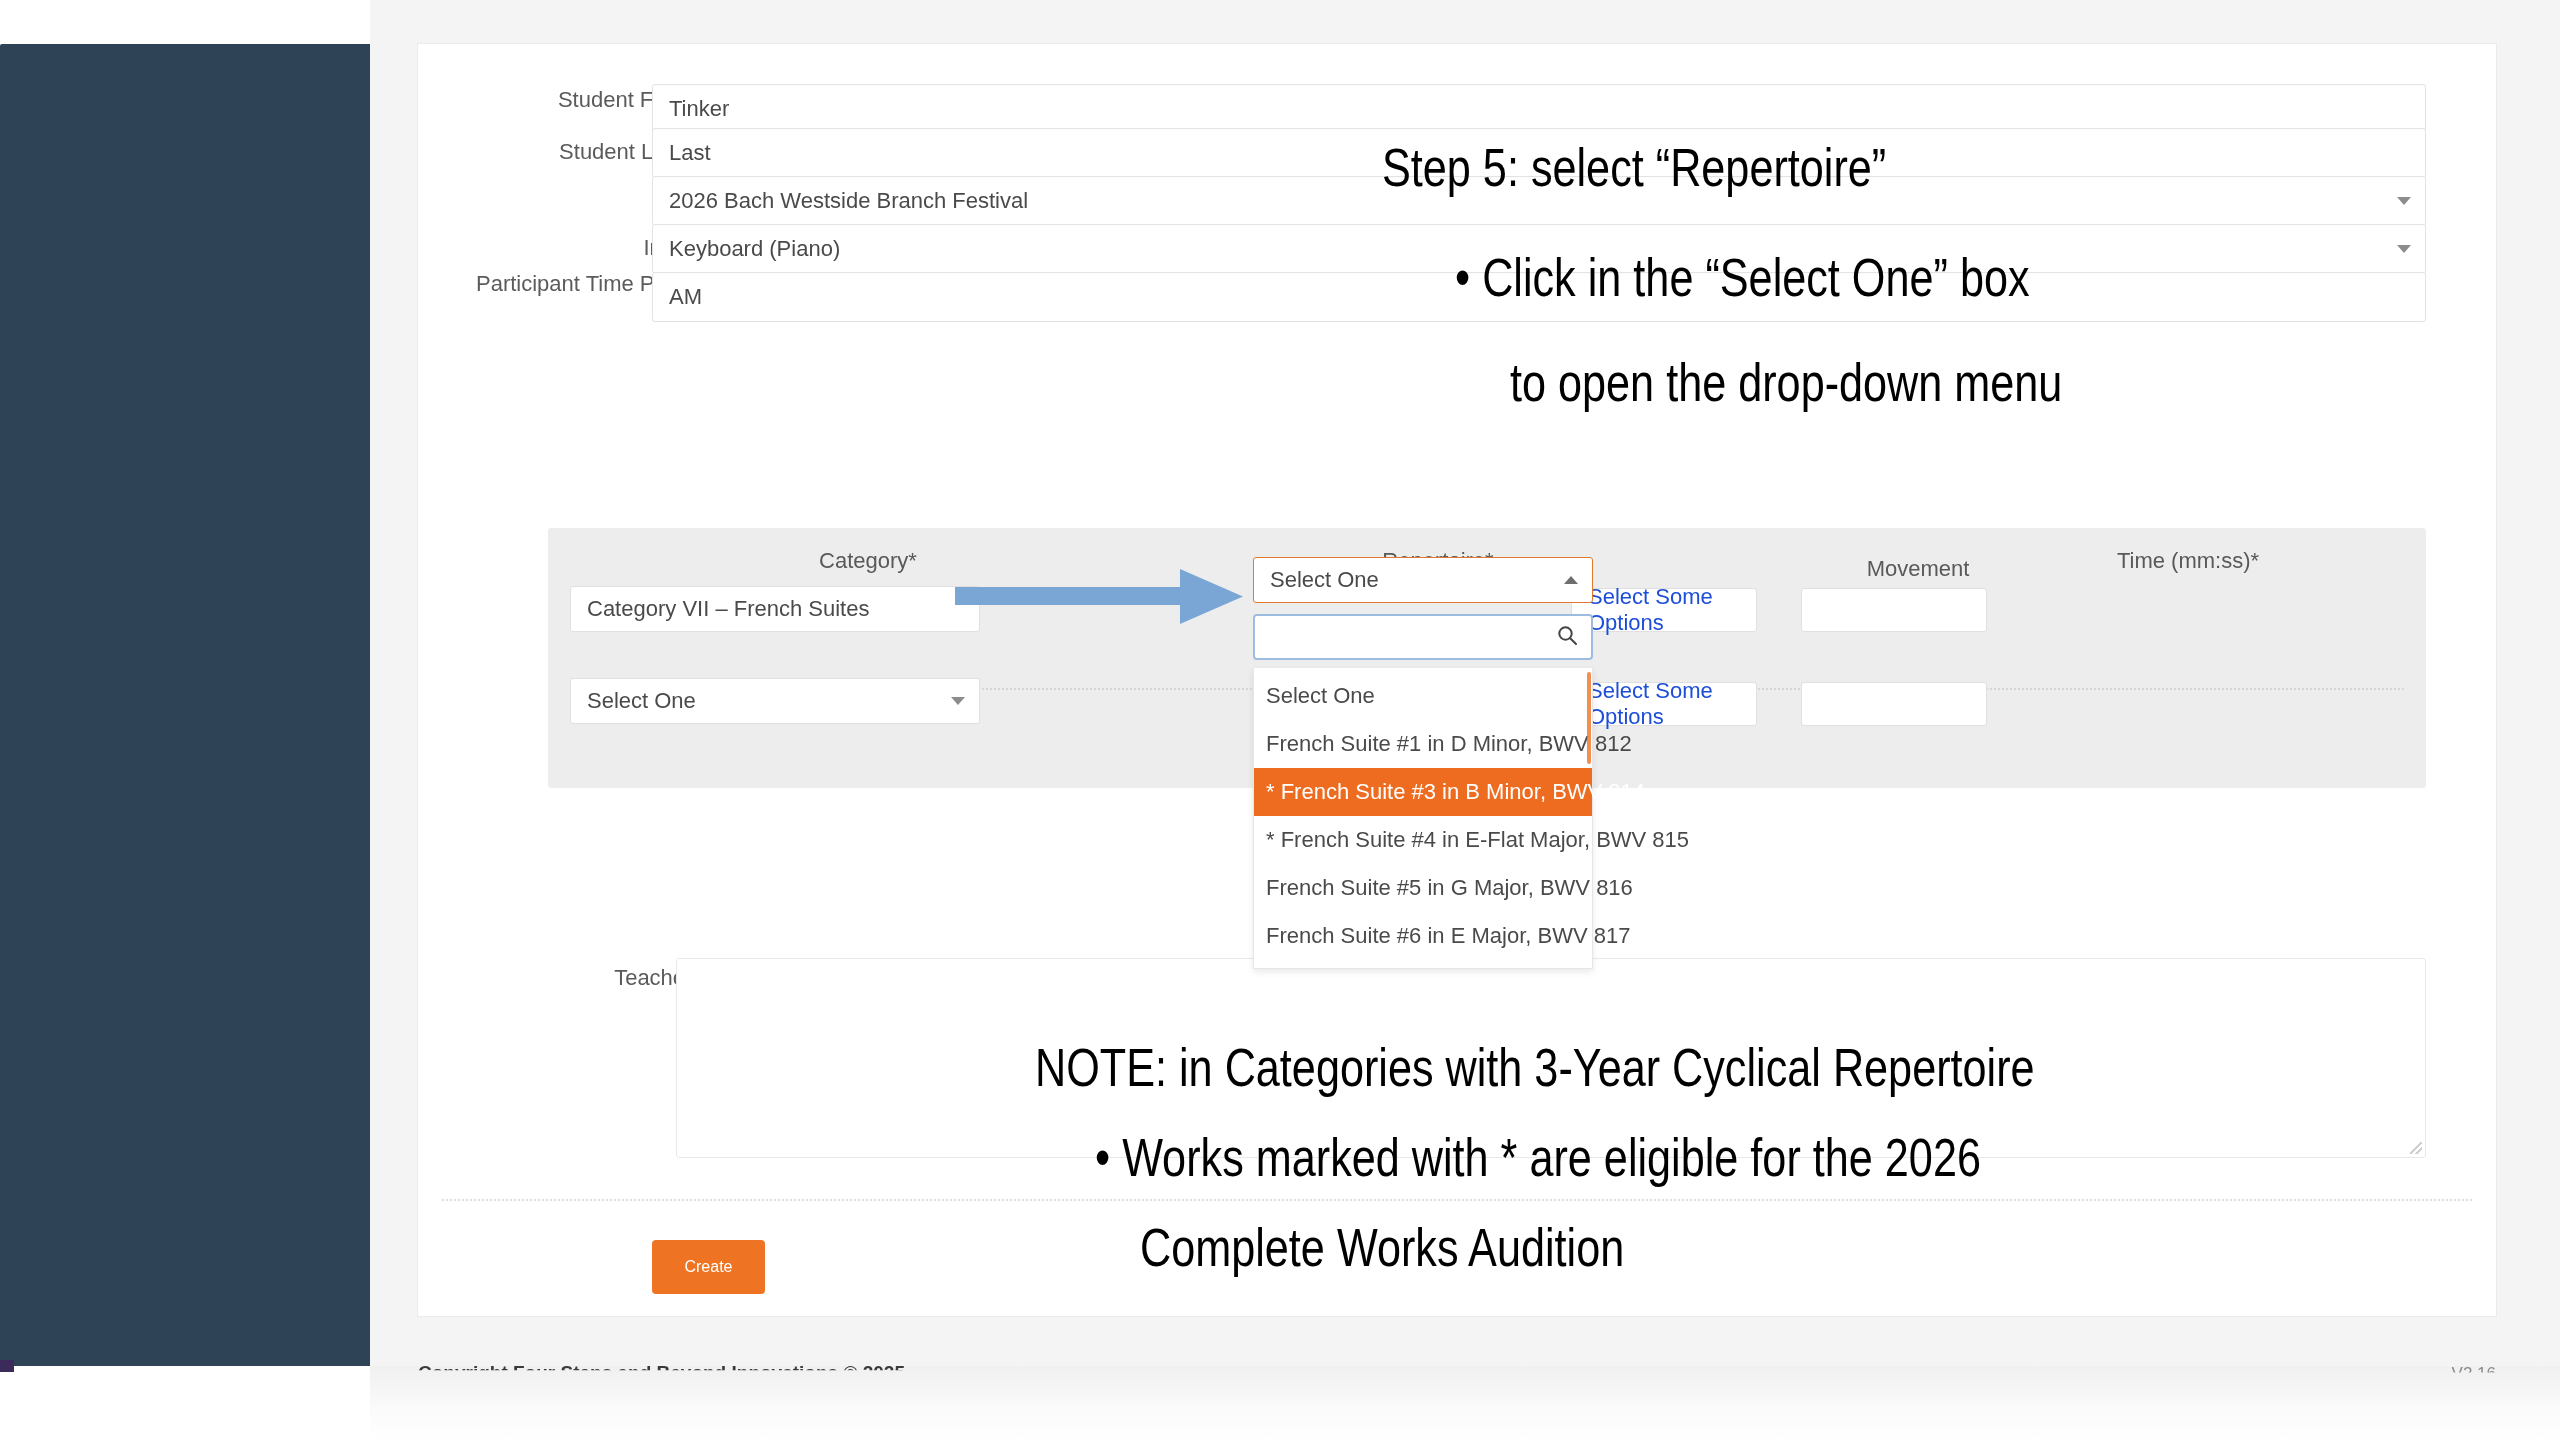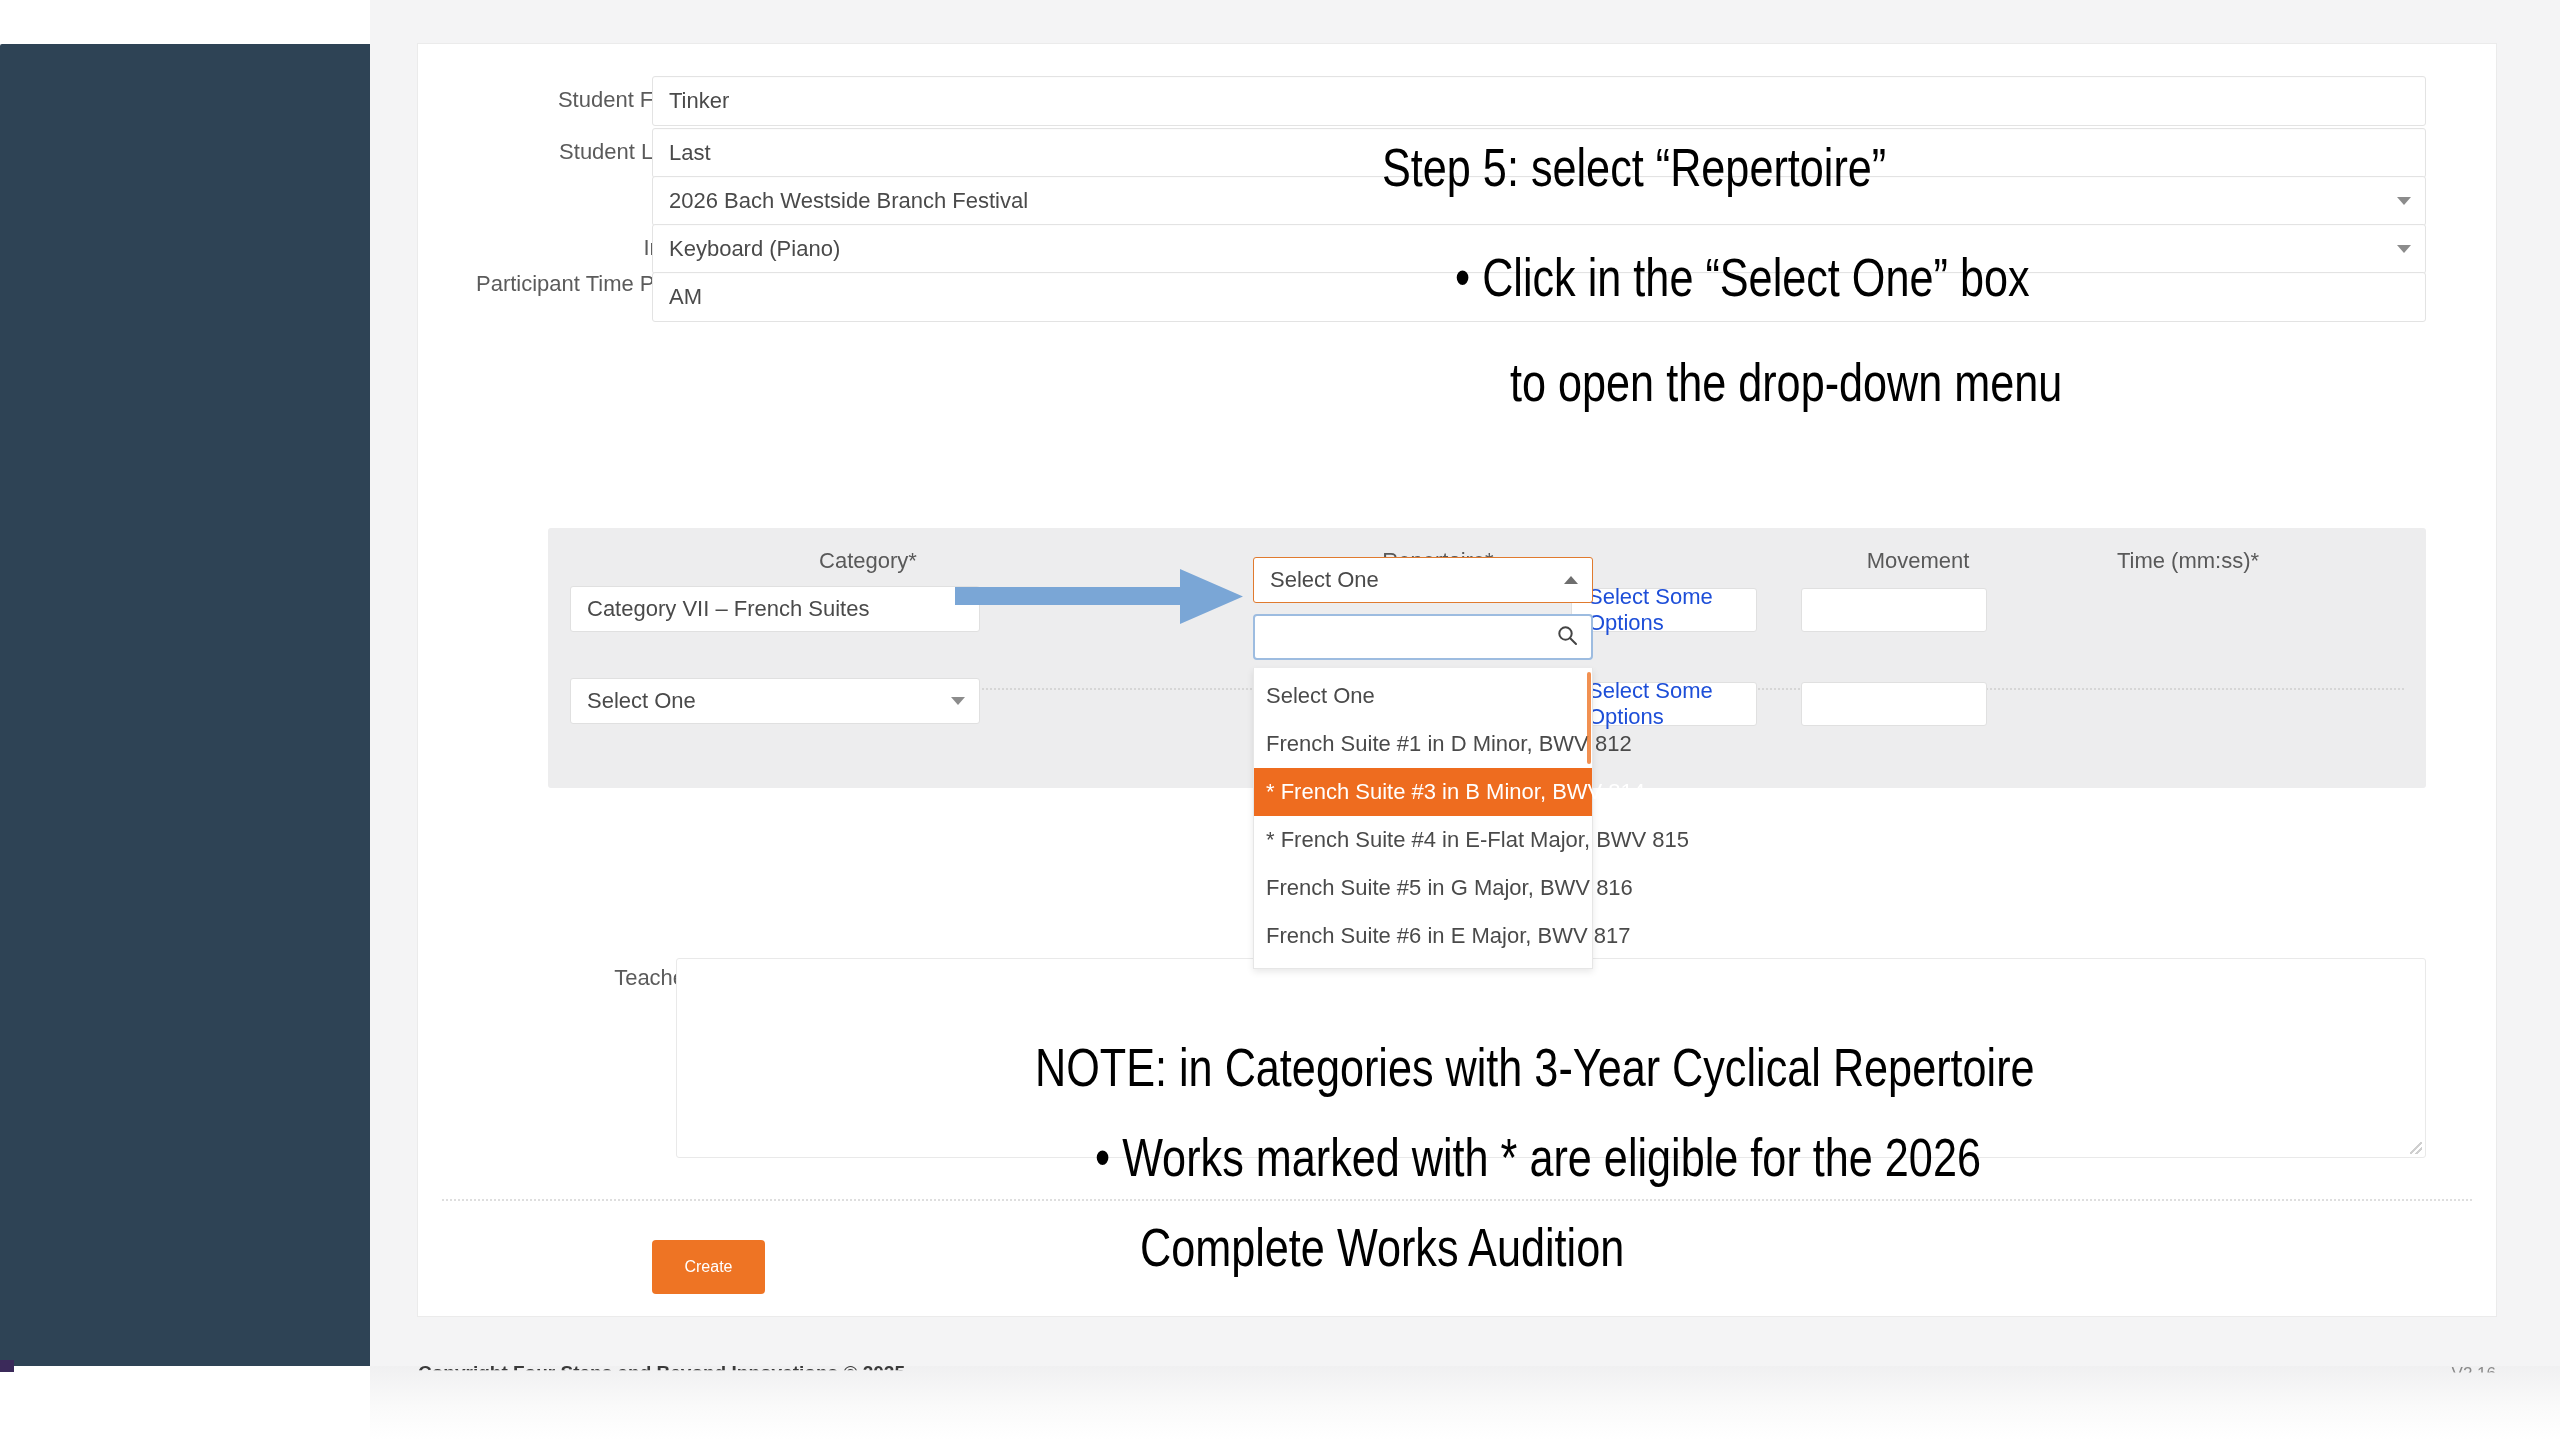--- a/index.html
+++ b/index.html
@@ -189,21 +189,21 @@
   </div>
 
   <div class="page-shell">
     <div class="content-card">
       <div class="content-inner">
 
         <div class="form-row" style="top:32px;">
           <div class="form-label" style="left:-22px; top:10px;">
             <span>Student First Name</span><span class="req">*</span>
           </div>
-          <div class="field" style="left:234px; top:0px; width:1774px; height:50px;">
+          <div class="field" style="left:234px; top:8px; width:1774px; height:50px;">
             <span>Tinker</span>
           </div>
         </div>
 
         <div class="form-row" style="top:84px;">
           <div class="form-label" style="left:-22px; top:10px;">
             <span>Student Last Name</span><span class="req">*</span>
           </div>
           <div class="field" style="left:234px; top:0px; width:1774px; height:50px;">
             <span>Last</span>
@@ -236,21 +236,21 @@
           </div>
           <div class="field" style="left:234px; top:0px; width:1774px; height:50px;">
             <span>AM</span>
           </div>
         </div>
 
         <div class="rep-panel">
 
           <div class="rep-head" style="left:90px; width:460px;">Category*</div>
           <div class="rep-head" style="left:660px; width:460px;">Repertoire*</div>
-          <div class="rep-head" style="left:1170px; width:400px;">Movement</div>
+          <div class="rep-head" style="left:1170px; width:400px;margin-top:8px;">Movement</div>
           <div class="rep-head" style="left:1440px; width:400px;">Time (mm:ss)*</div>
 
           <div class="panel-field" style="left:22px; top:58px; width:410px; height:46px;padding-left:16px;">
             <span>Category VII – French Suites</span>
           </div>
 
           <div class="panel-field ph" style="left:1023px; top:60px; width:186px; height:44px;">
             <span>Select Some Options</span>
           </div>
 

